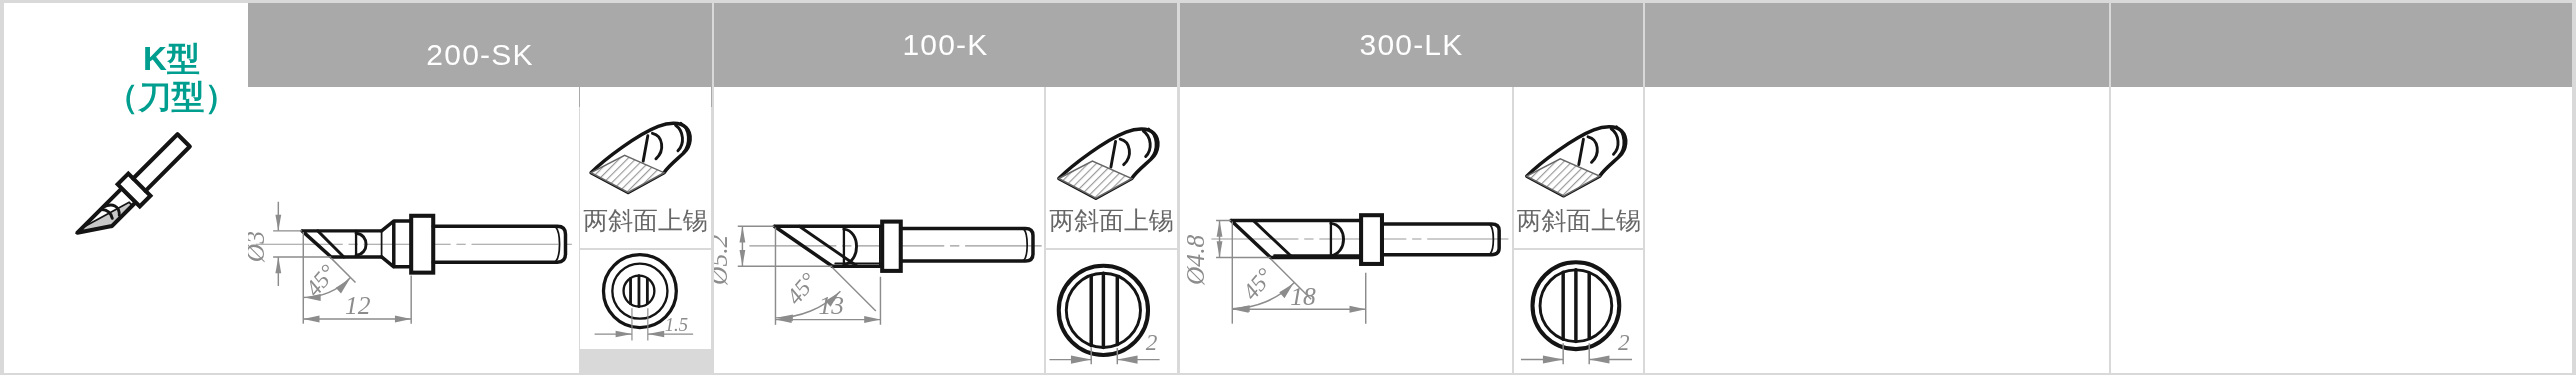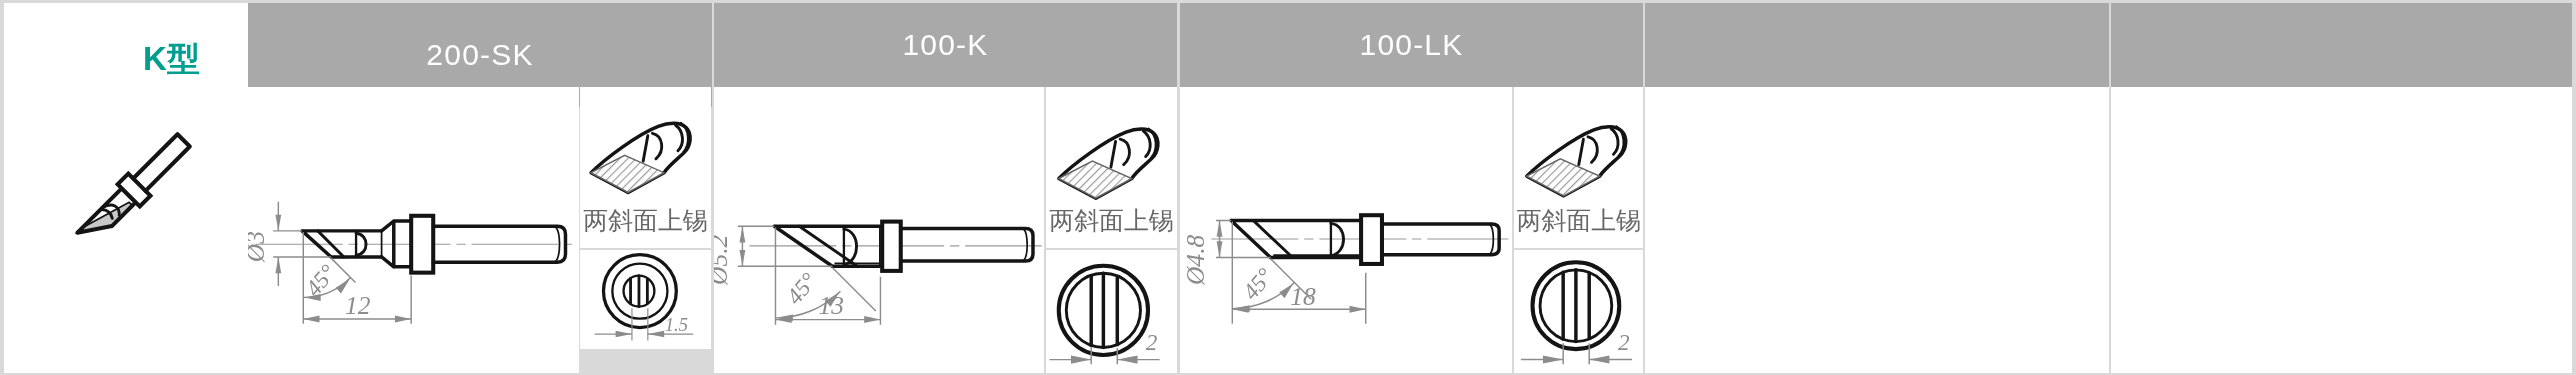--- a/index.html
+++ b/index.html
@@ -44,41 +44,42 @@
         <path class="blk" stroke-width="5" d="M 104 48 L 96 92"></path>
         <path class="blk" stroke-width="5" d="M 152 30 C 166 40 168 62 156 74"></path>
         <path class="blk" stroke-width="4" d="M 161 26 C 176 37 178 62 165 77"></path>
       </g>
     </defs>
   </svg>
 
   <div class="cell" id="type-cell" style="left:3.5px;top:2.9px;width:242px;height:370px">
     <div class="type-title">
       <div>K型</div>
+      <div>（刀型）</div>
     </div>
     <svg viewBox="0 0 417 638">
       <g transform="translate(98,408) rotate(-45)">
         <polygon points="0,-17 50,17 100,17 100,9 12,-17" fill="#C8C8C8" stroke="#141414" stroke-width="3"></polygon>
         <path class="blk" stroke-width="7" d="M 0 -17 H 108 M 50 17 H 108 M 0 -17 L 50 17 M 108 -17 V 17"></path>
         <path class="blk" stroke-width="5" d="M 62 -17 C 80 -11 84 2 72 13"></path>
         <path class="blk" stroke-width="5" d="M 56 -17 C 64 -10 66 -2 60 8"></path>
         <rect x="108" y="-27" width="26" height="54" fill="#ffffff" stroke="#141414" stroke-width="7"></rect>
         <path class="blk" stroke-width="7" d="M 134 -15 H 242 M 134 15 H 242 M 242 -15 V 15"></path>
       </g>
     </svg>
   </div>
 
   <div class="hdr" style="left:248px;top:2.9px;width:464px;height:104px">
     <span>200-SK</span>
   </div>
   <div class="hdr" style="left:714px;top:2.9px;width:463px;height:84px">
     <span>100-K</span>
   </div>
   <div class="hdr" style="left:1180px;top:2.9px;width:463px;height:84px">
-    <span>100-LK</span>
+    <span>300-LK</span>
   </div>
   <div class="hdr" style="left:1645px;top:2.9px;width:464px;height:84px"></div>
   <div class="hdr" style="left:2111px;top:2.9px;width:461px;height:84px"></div>
 
   <div class="cell" style="left:248px;top:87px;width:331px;height:286px">
     <svg viewBox="427 150 570 493">
       <path class="cl" d="M 440 421 H 985"></path>
       <g>
         <path class="blk" stroke-width="6" d="M 520 398 H 657 M 570 443 H 657 M 520 398 L 570 443"></path>
         <path class="blk" stroke-width="5" d="M 547 398 L 592 443"></path>

